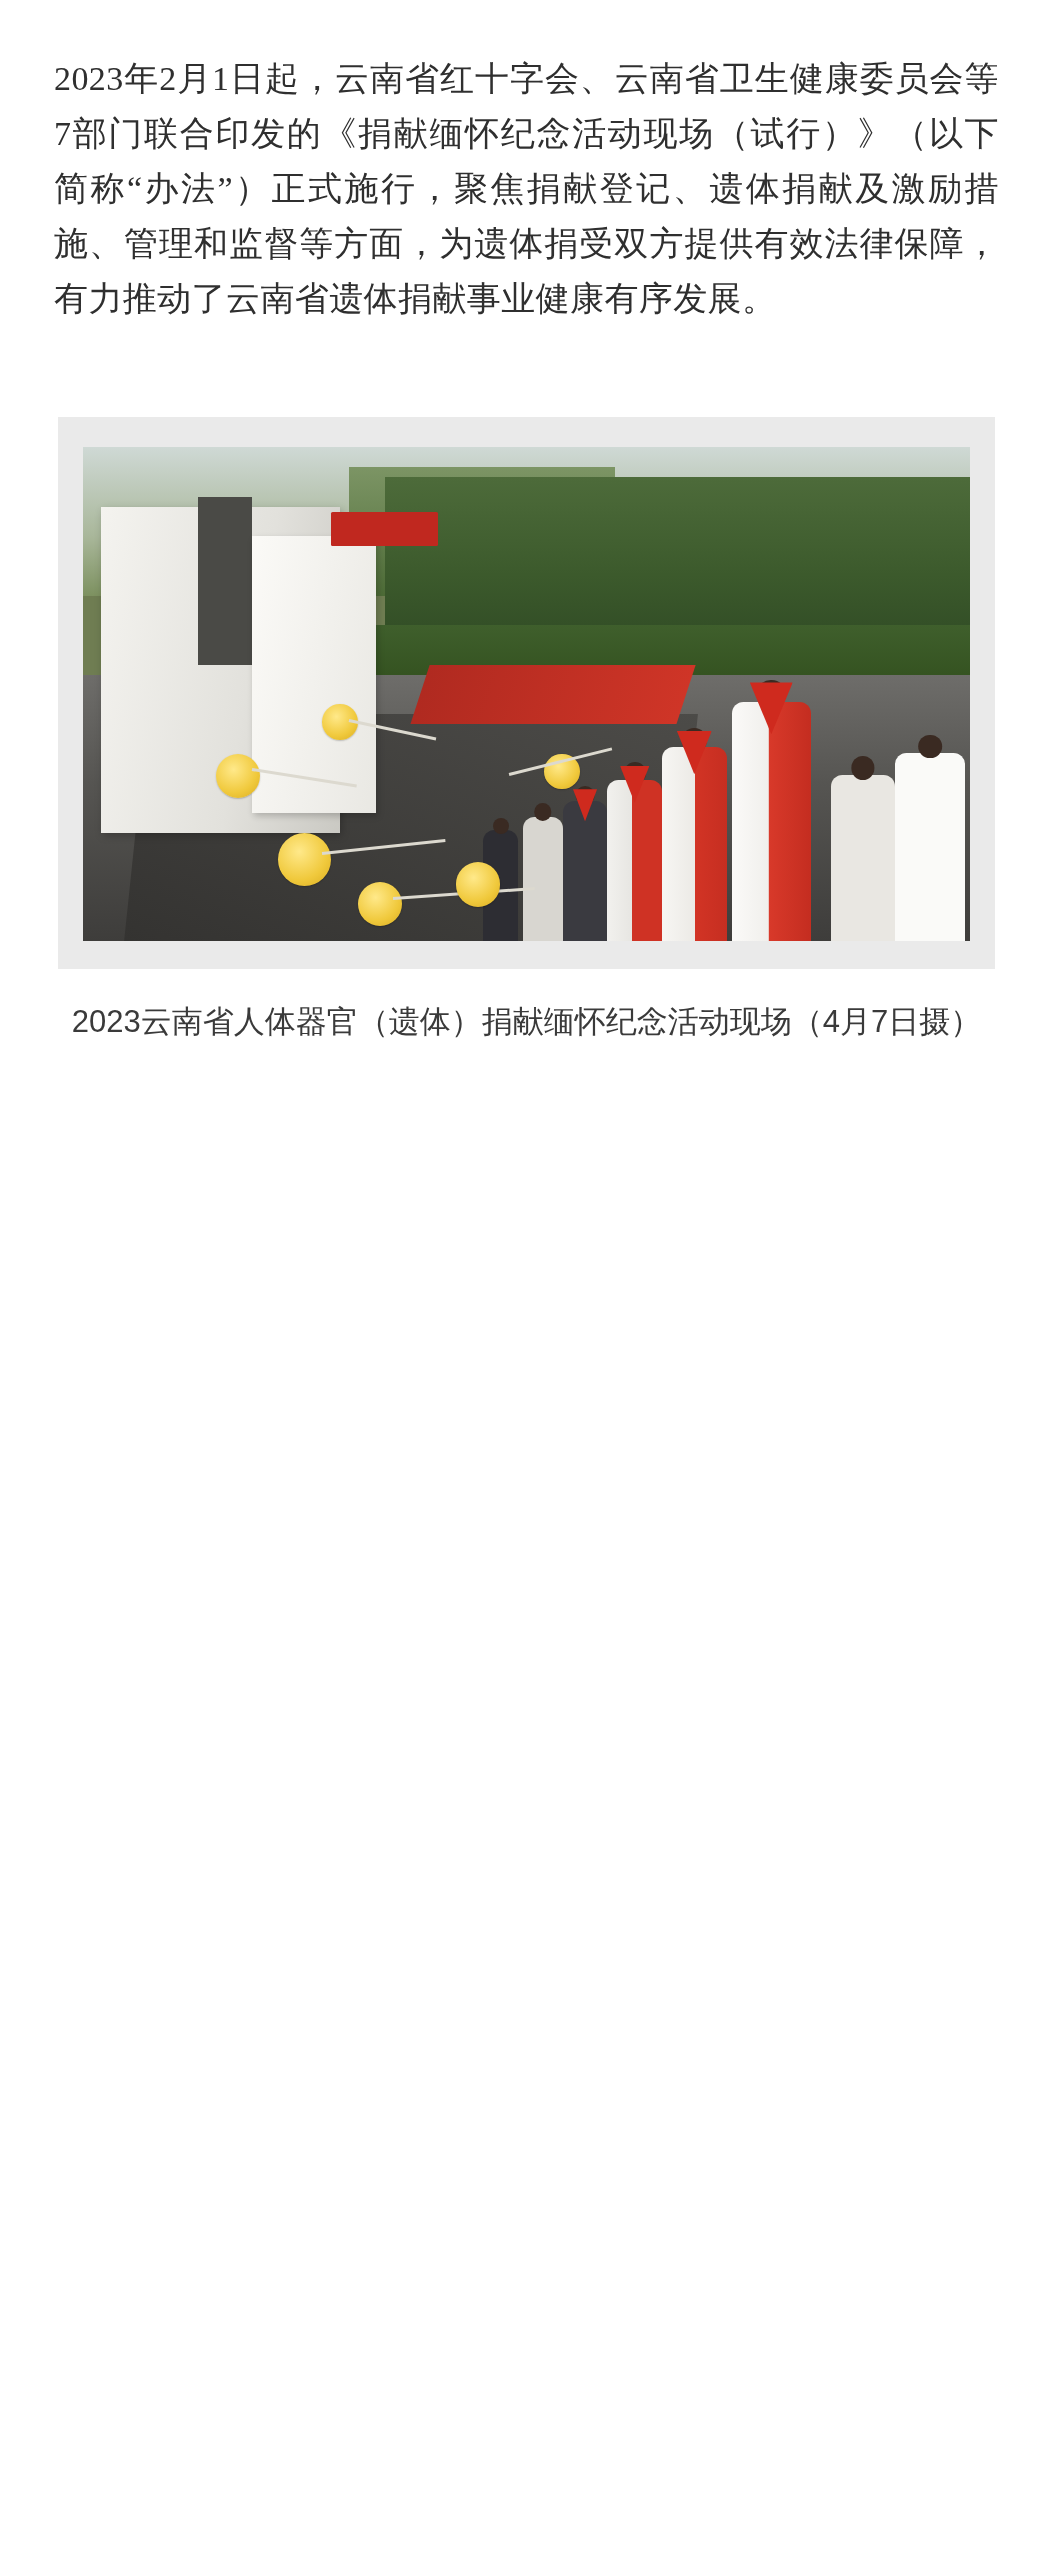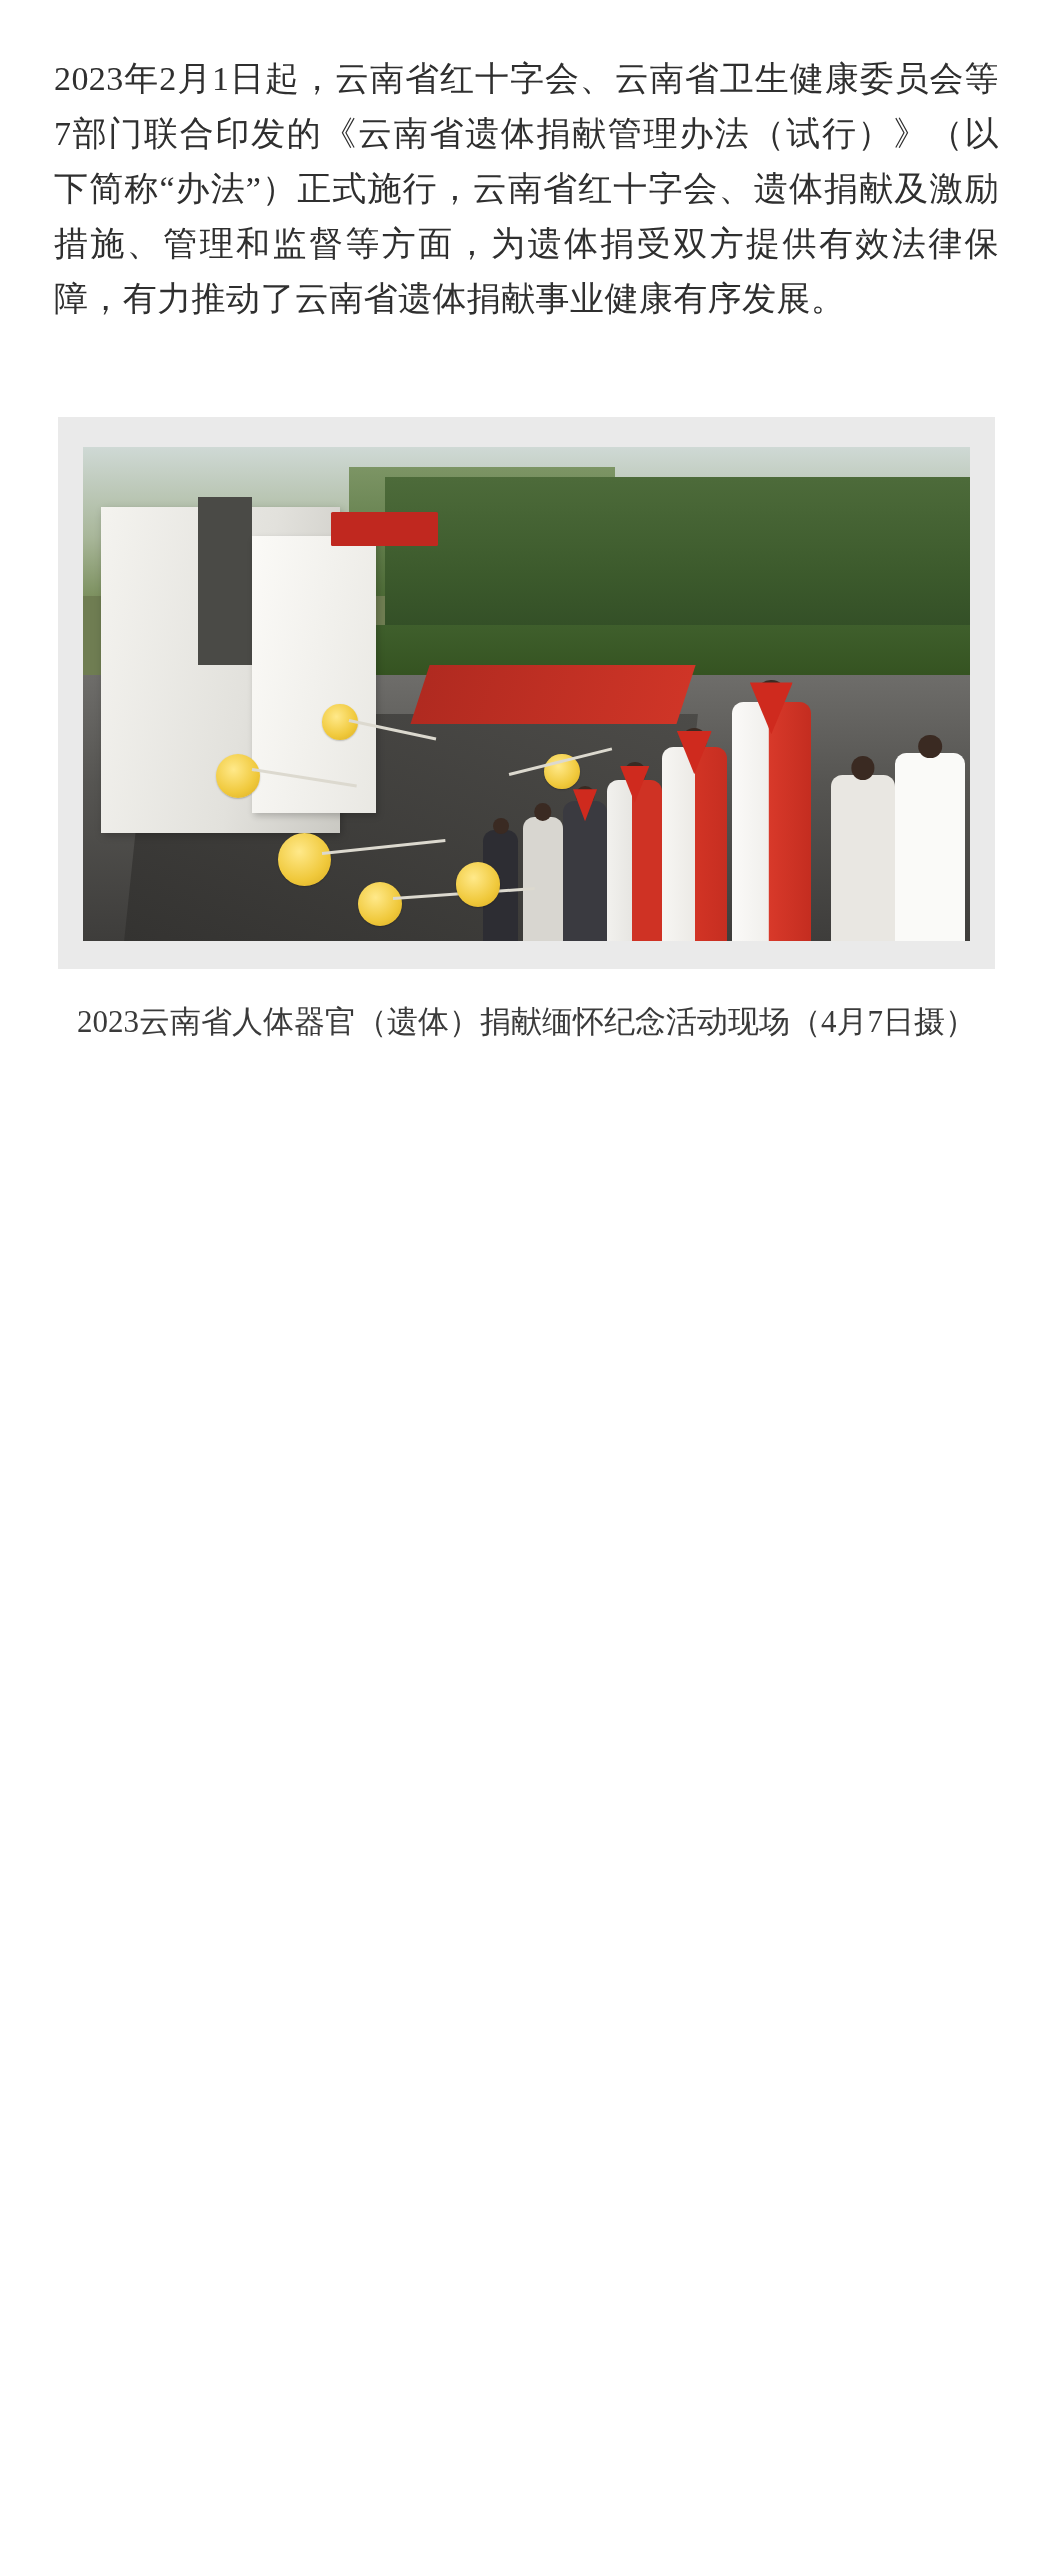--- a/index.html
+++ b/index.html
@@ -159,32 +159,32 @@
     background: #dcd9cf;
     height: 2.5px;
     transform-origin: left center;
   }
   .caption {
     margin: 28px 58px 0 58px;
     text-align: center;
     font-size: 31px;
     line-height: 1.6;
     color: #3a3a3a;
-    font-family: Liberation Serif, serif;
+    font-family: Liberation Sans, sans-serif;
     padding-bottom: 49px;
   }
 </style>
 </head>
 <body>
 
 <div class="page">
 
 
   <div class="content">
-    <p class="para">2023年2月1日起，云南省红十字会、云南省卫生健康委员会等7部门联合印发的《云南省遗体捐献管理办法（试行）》（以下简称“办法”）正式施行，云南省红十字会、遗体捐献及激励措施、管理和监督等方面，为遗体捐受双方提供有效法律保障，有力推动了云南省遗体捐献事业健康有序发展。</p>
+    <p class="para">2023年2月1日起，云南省红十字会、云南省卫生健康委员会等7部门联合印发的《捐献缅怀纪念活动现场（试行）》（以下简称“办法”）正式施行，聚焦捐献登记、遗体捐献及激励措施、管理和监督等方面，为遗体捐受双方提供有效法律保障，有力推动了云南省遗体捐献事业健康有序发展。</p>
   </div>
 
   <div class="figure">
     <div class="photo">
       <div class="sky"></div>
       <div class="forest-far"></div>
       <div class="forest"></div>
       <div class="hedge"></div>
       <div class="pavement"></div>
       <div class="walkway"></div>

